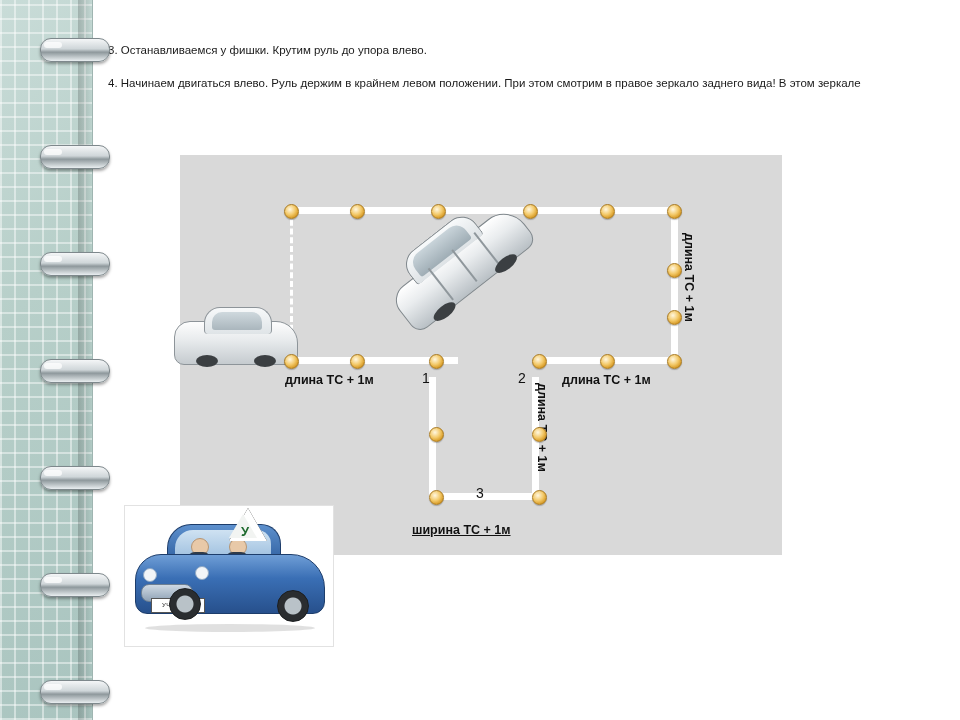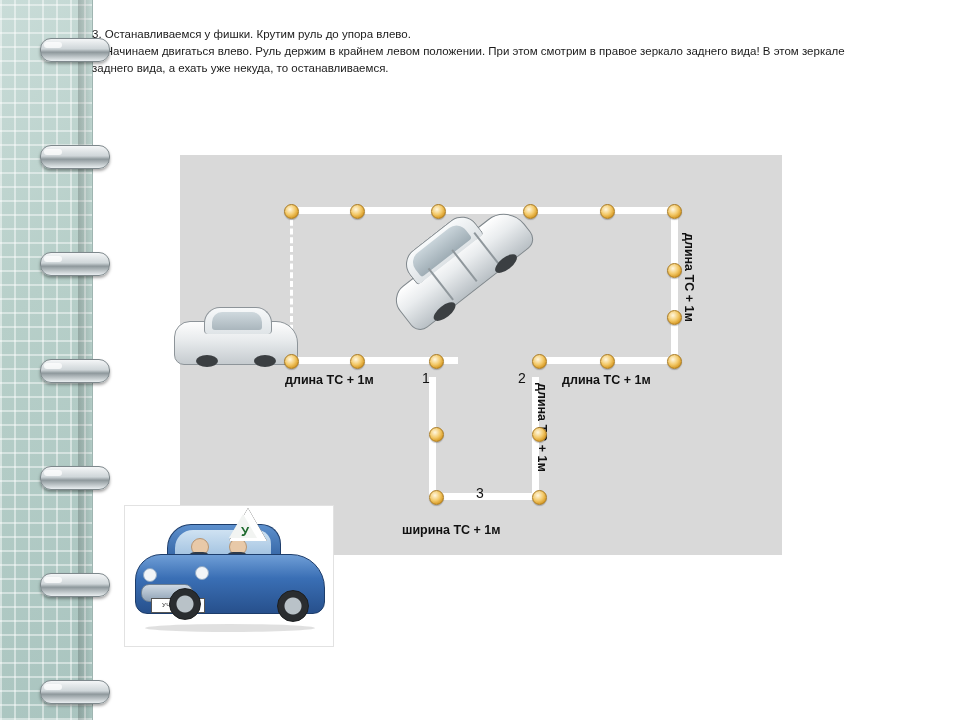--- a/index.html
+++ b/index.html
@@ -33,21 +33,21 @@
   .ring:before{
     content:"";position:absolute;left:3px;top:3px;width:18px;height:6px;border-radius:4px;
     background:rgba(255,255,255,.75);
   }
 
   
   #instructions{
     position:absolute;left:92px;top:26px;width:800px;
     font-size:11.5px;line-height:17px;color:#1a1a1a;
   }
-  #instructions p{margin:0;}
+  #instructions p{margin:16px;}
 
   
   #diagram{
     position:absolute;left:180px;top:155px;width:602px;height:400px;
     background:#d9d9d9;
   }
 
   
   .strip{position:absolute;background:#ffffff;}
   .strip.h{height:7px;}
@@ -195,21 +195,20 @@
 <div class="ring" style="top:145px"></div>
 <div class="ring" style="top:252px"></div>
 <div class="ring" style="top:359px"></div>
 <div class="ring" style="top:466px"></div>
 <div class="ring" style="top:573px"></div>
 <div class="ring" style="top:680px"></div>
 
 <div id="instructions">
   <p>3. Останавливаемся у фишки. Крутим руль до упора влево.</p>
   <p>4. Начинаем двигаться влево. Руль держим в крайнем левом положении. При этом смотрим в правое зеркало заднего вида! В этом зеркале</p>
-  <p>заднего вида, а ехать уже некуда, то останавливаемся.</p>
 </div>
 
 <div id="diagram">
 
   <div class="strip h" style="left:108px;top:52px;width:390px;"></div>
 
   <div class="strip h" style="left:108px;top:202px;width:170px;"></div>
 
   <div class="strip h" style="left:360px;top:202px;width:138px;"></div>
 
@@ -240,21 +239,21 @@
 
   <div class="cone" style="left:249px;top:272px;"></div>
   <div class="cone" style="left:352px;top:272px;"></div>
   <div class="cone" style="left:249px;top:335px;"></div>
   <div class="cone" style="left:352px;top:335px;"></div>
 
   <span class="lbl vert" style="left:516px;top:78px;">длина ТС + 1м</span>
   <span class="lbl" style="left:105px;top:218px;">длина ТС + 1м</span>
   <span class="lbl" style="left:382px;top:218px;">длина ТС + 1м</span>
   <span class="lbl vert" style="left:369px;top:228px;">длина ТС + 1м</span>
-  <span class="lbl" style="left:222px;top:368px;">ширина ТС + 1м</span>
+  <span class="lbl" style="left:232px;top:368px;text-decoration:underline;">ширина ТС + 1м</span>
 
   <span class="num" style="left:242px;top:215px;">1</span>
   <span class="num" style="left:338px;top:215px;">2</span>
   <span class="num" style="left:296px;top:330px;">3</span>
 
   <div class="car" id="car-left">
     <div class="body-left"></div>
     <div class="roof-left"></div>
     <div class="win-left"></div>
     <div class="wheel" style="left:22px;top:48px;width:22px;height:12px;"></div>

